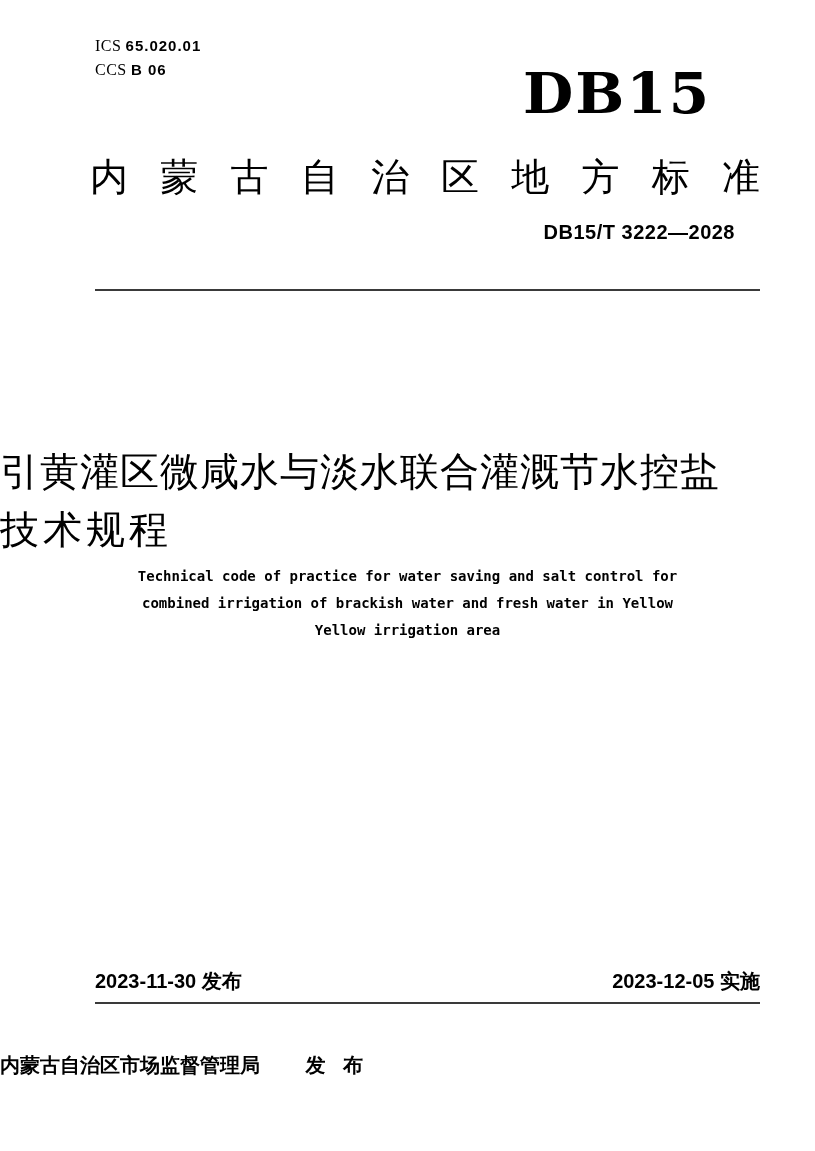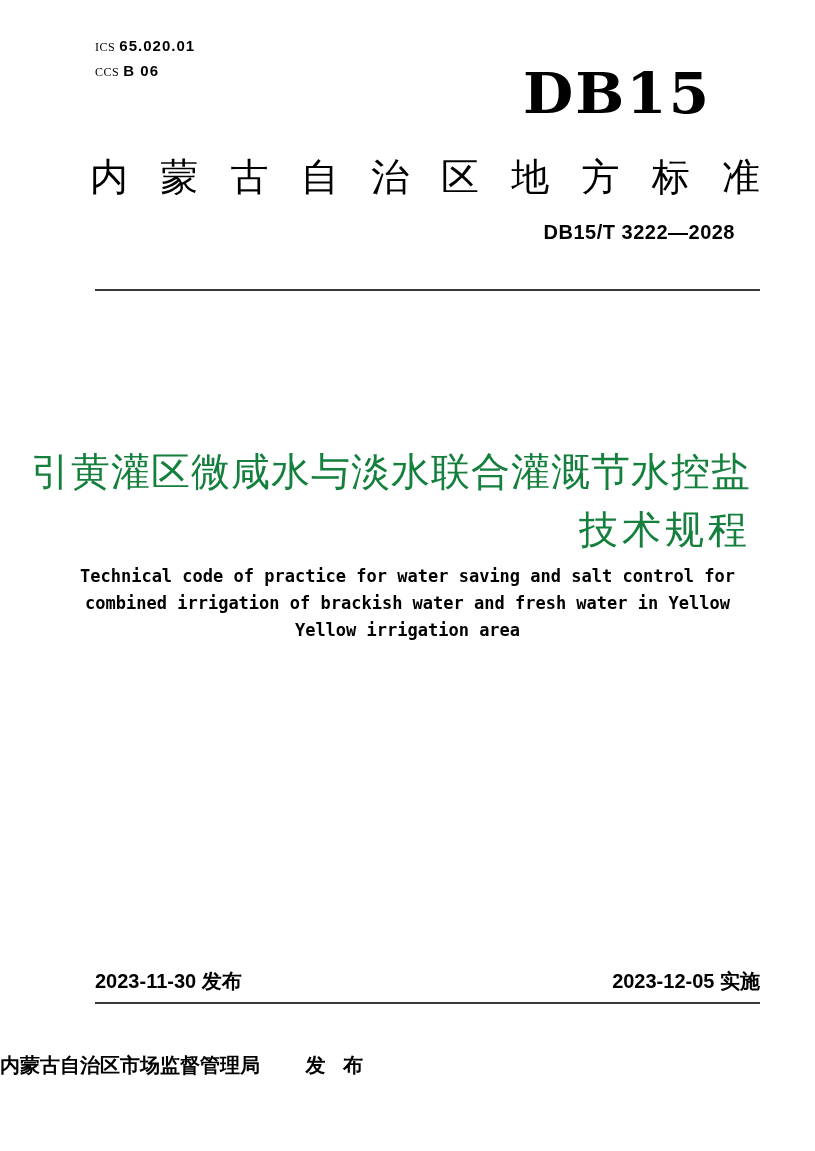--- a/index.html
+++ b/index.html
@@ -19,21 +19,21 @@
     position: absolute;
     left: 95px;
     top: 34px;
     font-size: 15px;
     line-height: 24px;
     color: #000;
   }
   .ics-line { white-space: nowrap; }
   .class-label {
     font-family: "Liberation Serif", "DejaVu Serif", serif;
-    font-size: 12px;
+    font-size: 16px;
     letter-spacing: 0.5px;
   }
   .class-value {
     font-family: "Liberation Sans", sans-serif;
     font-weight: 600;
     letter-spacing: 1px;
   }
 
   
   .db-logo {
@@ -83,22 +83,22 @@
     height: 2px;
     background: #3a3a3a;
   }
 
   
   .title-block {
     position: absolute;
     left: 0;
     top: 446px;
     width: 751px;
-    text-align: right;
-    color: #15803d;
+    text-align: left;
+    color: #000000;
   }
   .title-line1 {
     font-size: 39px;
     font-weight: 500;
     letter-spacing: 1px;
     line-height: 52px;
   }
   .title-line2 {
     font-size: 39px;
     font-weight: 500;
@@ -108,21 +108,21 @@
   }
 
   
   .english-title {
     position: absolute;
     left: 0;
     top: 563px;
     width: 815px;
     text-align: center;
     font-family: "DejaVu Sans Mono", "Liberation Mono", monospace;
-    font-size: 17px;
+    font-size: 14px;
     font-weight: 700;
     line-height: 27px;
     color: #000;
   }
 
   
   .date-row {
     position: absolute;
     left: 95px;
     top: 968px;

